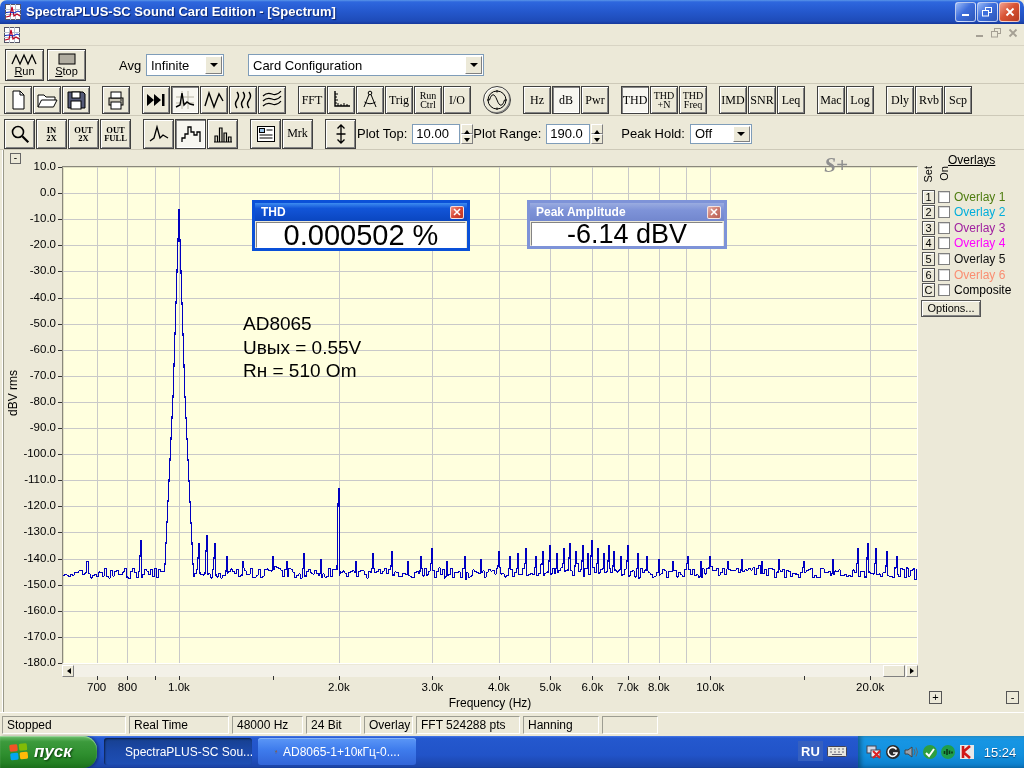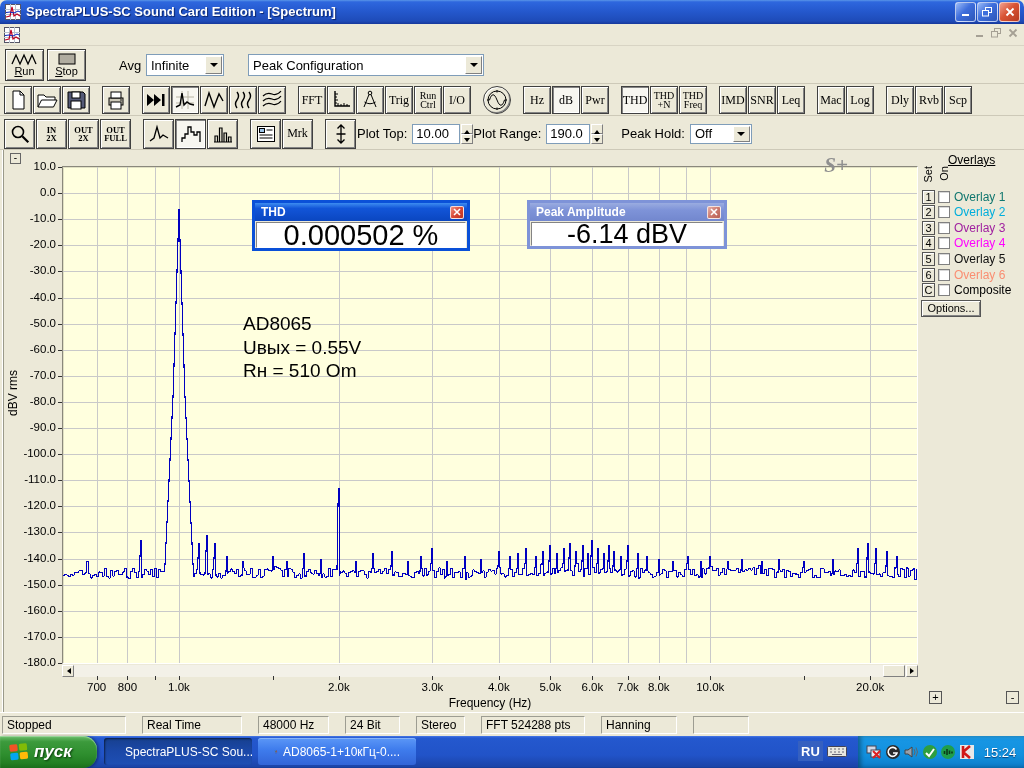--- a/index.html
+++ b/index.html
@@ -100,21 +100,21 @@
   .ovl-row{position:absolute;left:2px;height:15px;display:flex;align-items:center;}
   .ovl-btn{width:13px;height:14px;background:#ECE9D8;border:1px solid #555;box-shadow:inset 1px 1px 0 #fff;
     font-size:11px;line-height:12px;text-align:center;flex:0 0 auto;}
   .ovl-cb{width:12px;height:12px;background:#fff;border:1px solid #808080;margin-left:3px;flex:0 0 auto;box-shadow:inset 1px 1px 0 #d8d8d8;}
   .ovl-lab{margin-left:4px;font-size:12px;white-space:nowrap;}
   #ovl-options{position:absolute;left:1px;top:150px;width:60px;height:17px;background:#ECE9D8;border:1px solid #555;
     box-shadow:inset 1px 1px 0 #fff,inset -1px -1px 0 #848484;font-size:11px;text-align:center;line-height:15px;}
 
   
   #statusbar{position:absolute;left:0;top:712px;width:1024px;height:24px;background:#ECE9D8;border-top:1px solid #fff;}
-  #status-cells{position:absolute;left:2px;top:3px;display:flex;gap:16px;}
+  #status-cells{position:absolute;left:2px;top:3px;display:flex;gap:3px;}
   .scell{height:18px;border:1px solid;border-color:#9d9d92 #fff #fff #9d9d92;font-size:12px;line-height:16px;padding-left:4px;color:#000;overflow:hidden;}
 
   
   #taskbar{position:absolute;left:0;top:736px;width:1024px;height:32px;
     background:linear-gradient(180deg,#4B7BE5 0%,#2E61D8 4%,#2458CE 8%,#2153C8 60%,#1B44A8 96%,#153A92 100%);}
   #start-btn{position:absolute;left:0;top:0;width:97px;height:32px;border-radius:0 14px 14px 0;
     background:linear-gradient(180deg,#6CBF6C 0%,#3C9A3C 18%,#2F8F2F 55%,#237F23 85%,#1B6E1B 100%);
     box-shadow:inset 0 1px 1px #9ed89e,2px 0 3px rgba(0,0,0,.35);display:flex;align-items:center;padding-left:8px;gap:4px;}
   #start-btn .stxt{color:#fff;font-weight:bold;font-style:italic;font-size:17px;text-shadow:1px 1px 2px #0a3a0a;}
   .task{position:absolute;top:2px;height:27px;border-radius:3px;display:flex;align-items:center;gap:5px;padding:0 16px;color:#fff;font-size:12px;white-space:nowrap;overflow:hidden;}
@@ -192,21 +192,21 @@
     <span class="bl" id="stop-label"><u>S</u>top</span>
   </div>
   <span class="fld-label" style="left:119px;top:12px">Avg</span>
   <div class="xp-select" style="left:146px;top:8px;width:78px">
     <span>Infinite</span>
     <span class="dd-btn">
         <span class="dd-arrow"></span>
       </span>
   </div>
   <div class="xp-select" style="left:248px;top:8px;width:236px">
-    <span>Peak Configuration</span>
+    <span>Card Configuration</span>
     <span class="dd-btn">
         <span class="dd-arrow"></span>
       </span>
   </div>
 </div>
 
 <div class="toolbar" id="tb-icons">
     <div class="tbtn">
       <svg width="22" height="22" viewBox="0 0 22 22">
         <path d="M6 2h7l4 4v14H6z" fill="#fff" stroke="#000"></path>
@@ -621,21 +621,21 @@
   <div class="mini-btn" style="left:1006px;top:541px">-</div>
 
   <div id="overlays">
     <div id="ovl-header">Overlays</div>
     <div class="vlab" style="left:2px;top:16px">Set</div>
     <div class="vlab" style="left:18px;top:16px">On</div>
     <div id="ovl-rows">
         <div class="ovl-row" style="top: 39px;">
           <div class="ovl-btn">1</div>
           <div class="ovl-cb"></div>
-          <div class="ovl-lab" style="color: #0f766e;">Overlay 1</div>
+          <div class="ovl-lab" style="color: #4d7c0f;">Overlay 1</div>
         </div>
         <div class="ovl-row" style="top: 54.6px;">
           <div class="ovl-btn">2</div>
           <div class="ovl-cb"></div>
           <div class="ovl-lab" style="color: rgb(0, 174, 220);">Overlay 2</div>
         </div>
         <div class="ovl-row" style="top: 70.2px;">
           <div class="ovl-btn">3</div>
           <div class="ovl-cb"></div>
           <div class="ovl-lab" style="color: rgb(160, 32, 160);">Overlay 3</div>
@@ -664,21 +664,21 @@
     <div id="ovl-options">Options...</div>
   </div>
 </div>
 
 <div id="statusbar">
   <div id="status-cells">
       <div class="scell" style="width: 124px;">Stopped</div>
       <div class="scell" style="width: 100px;">Real Time</div>
       <div class="scell" style="width: 71px;">48000 Hz</div>
       <div class="scell" style="width: 55px;">24 Bit</div>
-      <div class="scell" style="width: 49px;">Stereo</div>
+      <div class="scell" style="width: 49px;">Overlay</div>
       <div class="scell" style="width: 104px;">FFT 524288 pts</div>
       <div class="scell" style="width: 76px;">Hanning</div>
       <div class="scell" style="width: 56px;"></div>
     </div>
 </div>
 
 <div id="taskbar">
   <div id="start-btn">
     <svg width="22" height="22" viewBox="0 0 22 22">
       <g transform="rotate(-6 11 11)">

